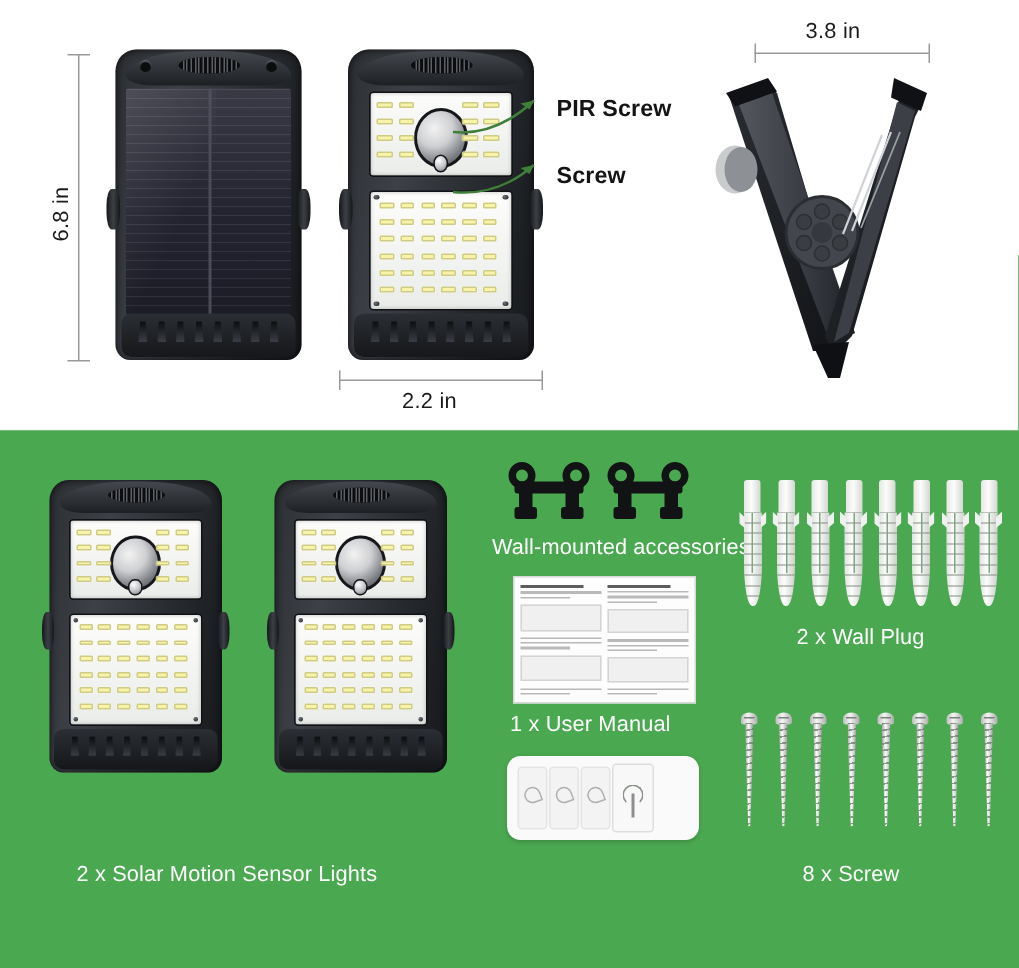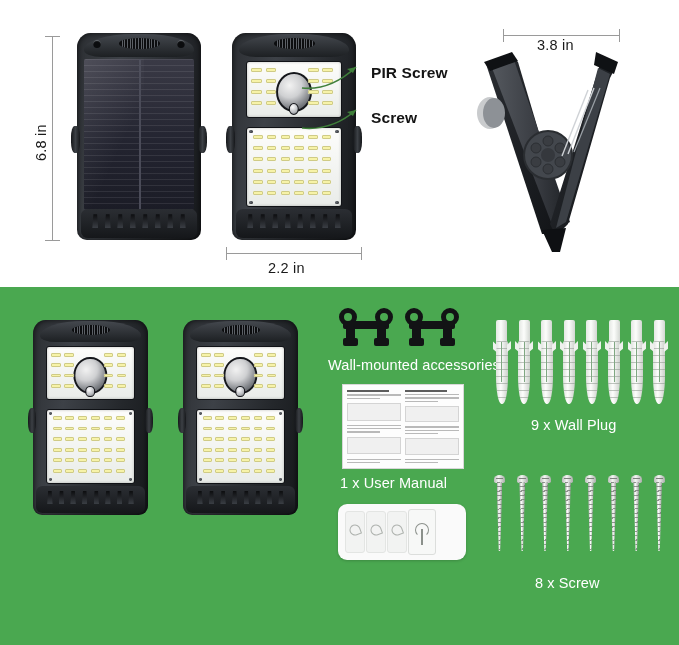--- a/index.html
+++ b/index.html
@@ -417,21 +417,21 @@
 
     <svg class="arrow-svg" style="left:300px;top:100px;" width="68" height="32" viewBox="0 0 68 32">
       <path d="M2 28 C 22 30, 40 24, 56 10" stroke="#3f7f3a" stroke-width="1.6" fill="none"></path>
       <path d="M56 10 L 47 12 L 53 16 Z" fill="#3f7f3a"></path>
     </svg>
     <div class="callout" style="left:371px;top:109px;">Screw</div>
 
     <div class="dim-line" style="left:503px;top:35px;width:117px;height:1px;"></div>
     <div class="dim-line" style="left:503px;top:29px;width:1px;height:13px;"></div>
     <div class="dim-line" style="left:619px;top:29px;width:1px;height:13px;"></div>
-    <div class="dim-text" style="left:537px;top:13px;margin-top:24px;">3.8 in</div>
+    <div class="dim-text" style="left:537px;top:13px;">3.8 in</div>
 
     <svg style="position:absolute;left:470px;top:38px;" width="150" height="218" viewBox="0 0 150 218">
       <defs>
         <linearGradient id="sg1" x1="0" y1="0" x2="1" y2="0">
           <stop offset="0%" stop-color="#54585e"></stop>
           <stop offset="55%" stop-color="#3a3d43"></stop>
           <stop offset="100%" stop-color="#1e2125"></stop>
         </linearGradient>
         <linearGradient id="sg2" x1="0" y1="0" x2="1" y2="1">
           <stop offset="0%" stop-color="#2a2d32"></stop>
@@ -656,20 +656,21 @@
           <span></span>
           <span></span>
           <span></span>
           <span></span>
           <span></span>
           <span></span>
           <span></span>
       </div>
     </div>
 
+    <div class="gs-label" style="left:51px;top:288px;">2 x Solar Motion Sensor Lights</div>
 
     <div class="bracket" style="left:337px;top:21px;">
       <div class="ear l"></div>
         <div class="ear r"></div>
       <div class="bar"></div>
       <div class="leg l"></div>
         <div class="leg r"></div>
       <div class="foot l"></div>
         <div class="foot r"></div>
     </div>
@@ -796,21 +797,21 @@
         <div class="plug" style="left: 157.5px; top: 0px;">
           <div class="head"></div>
           <div class="shaft">
             <div class="ribs"></div>
           </div>
           <div class="wing l"></div>
           <div class="wing r"></div>
           <div class="slit"></div>
         </div>
       </div>
-    <div class="gs-label" style="left:531px;top:130px;">9 x Wall Plug</div>
+    <div class="gs-label" style="left:531px;top:130px;">2 x Wall Plug</div>
 
     <div style="position:absolute;left:494px;top:188px;width:172px;height:80px;" id="screws">
         <div class="screw" style="left: 0px; top: 0px;">
           <div class="head"></div>
           <div class="body2">
             <div class="threads"></div>
           </div>
         </div>
         <div class="screw" style="left: 22.8px; top: 0px;">
           <div class="head"></div>

